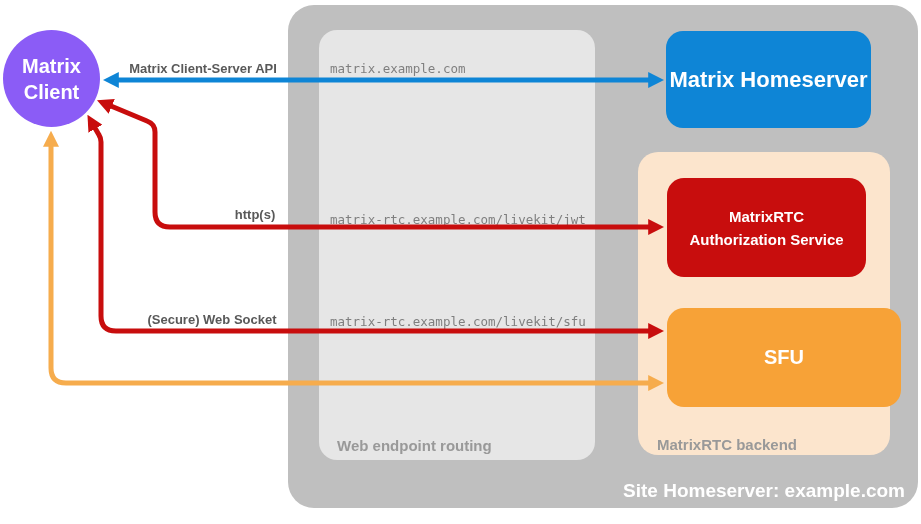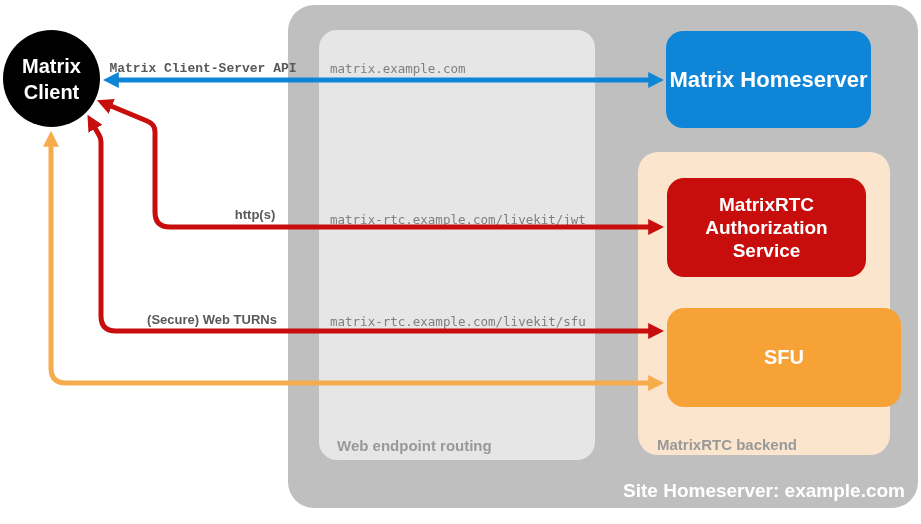--- a/index.html
+++ b/index.html
@@ -15,59 +15,59 @@
   .backend-container { position:absolute; left:638px; top:152px; width:252px; height:303px;
     border-radius:20px; }
   
   .node { position:absolute; display:flex; align-items:center; justify-content:center;
     text-align:center; color:#ffffff; font-weight:bold; box-sizing:border-box; }
   .node-client { left:3px; top:30px; width:97px; height:97px; border-radius:50%;
     font-size:20px; line-height:26px; padding:0 12px; }
   .node-homeserver { left:666px; top:31px; width:205px; height:97px; border-radius:17px;
     font-size:22px; }
   .node-auth { left:667px; top:178px; width:199px; height:99px; border-radius:17px;
-    font-size:19px; line-height:23px; padding:0 20px; }
+    font-size:15px; line-height:23px; padding:0 20px; }
   .node-sfu { left:667px; top:308px; width:234px; height:99px; border-radius:17px;
     font-size:20px; }
   
   .container-label { position:absolute; font-size:15px; font-weight:bold; color:#999999;
     white-space:nowrap; }
   .lbl-web-routing { left:337px; top:437px; }
   .lbl-backend { left:657px; top:436px; }
   .lbl-site { position:absolute; right:16px; top:480px; font-size:19px; font-weight:bold;
     color:#ffffff; white-space:nowrap; }
   
   .url { position:absolute; font-family:"DejaVu Sans Mono", monospace; font-size:12.5px;
     color:#7f7f7f; white-space:nowrap; }
   .url-home { left:330px; top:61px; }
   .url-jwt  { left:330px; top:212px; }
   .url-sfu  { left:330px; top:314px; }
   
   .edge-label { position:absolute; font-size:13px; font-weight:bold; color:#595959;
     transform:translateX(-50%); white-space:nowrap; z-index:7; }
-  .lbl-api    { left:203px; top:61px;font-family:Liberation Mono, monospace; }
+  .lbl-api    { left:203px; top:61px; }
   .lbl-http   { left:255px; top:207px; }
   .lbl-ws     { left:212px; top:312px; }
   .lbl-webrtc { left:170px; top:363px; }
   
   .arrows { position:absolute; left:0; top:0; width:921px; height:524px; z-index:5;
     pointer-events:none; }
 </style>
 </head>
 <body>
 
 <div class="stage">
 
   <div class="outer-container" style="background: rgb(191, 191, 191);"></div>
 
   <div class="inner-container" style="background: rgb(230, 230, 230);"></div>
 
   <div class="backend-container" style="background: rgb(252, 229, 205);"></div>
 
-  <div class="node node-client" style="background: #000000;">
+  <div class="node node-client" style="background: #8b5cf6;">
     <span>Matrix Client</span>
   </div>
 
   <div class="node node-homeserver" style="background: rgb(14, 133, 214);">
     <span>Matrix Homeserver</span>
   </div>
 
   <div class="node node-auth" style="background: rgb(200, 13, 13);">
     <span>MatrixRTC Authorization Service</span>
   </div>
@@ -97,19 +97,19 @@
 
     <path d="M 51 146 L 51 368 Q 51 383 66 383 L 649 383" fill="none" stroke-width="5" marker-start="url(#m-orange)" marker-end="url(#m-orange)" stroke="#F6AC4D"></path>
   </svg>
 
   <div class="url url-home">matrix.example.com</div>
   <div class="url url-jwt">matrix-rtc.example.com/livekit/jwt</div>
   <div class="url url-sfu">matrix-rtc.example.com/livekit/sfu</div>
 
   <div class="edge-label lbl-api">Matrix Client-Server API</div>
   <div class="edge-label lbl-http">http(s)</div>
-  <div class="edge-label lbl-ws">(Secure) Web TURNs</div>
+  <div class="edge-label lbl-ws">(Secure) Web Socket</div>
 
   <div class="container-label lbl-web-routing">Web endpoint routing</div>
   <div class="container-label lbl-backend">MatrixRTC backend</div>
   <div class="lbl-site">Site Homeserver: example.com</div>
 
 </div>
 
 </body></html>

